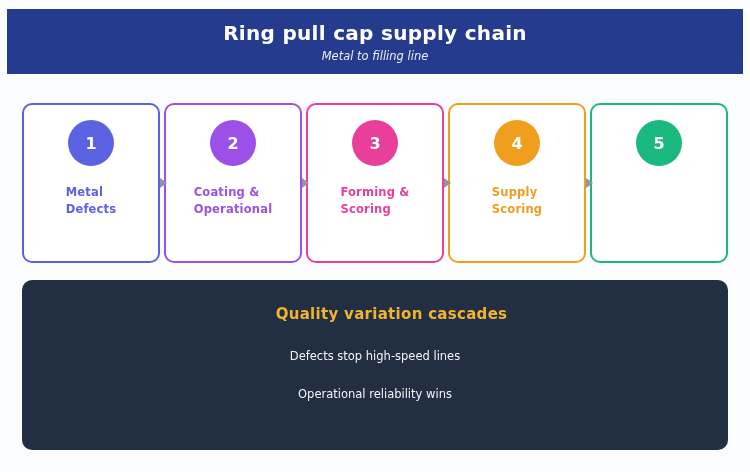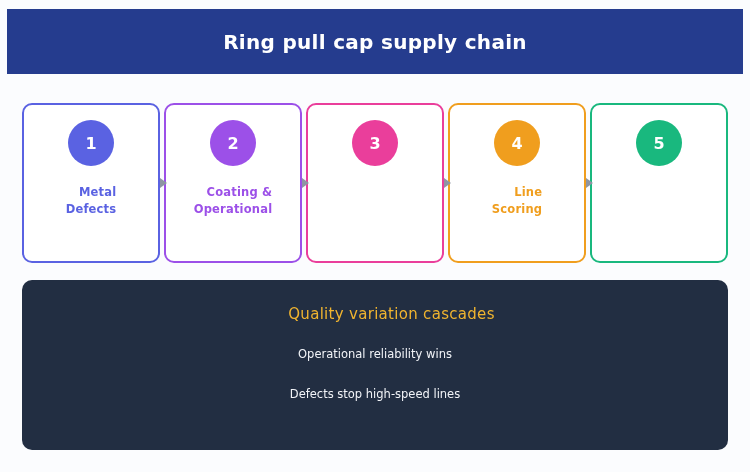--- a/index.html
+++ b/index.html
@@ -64,21 +64,21 @@
     background: var(--c, #888);
     color: #ffffff;
     font-size: 16px;
     font-weight: 700;
     display: flex;
     align-items: center;
     justify-content: center;
   }
   .stage-label {
     margin-top: 18px;
-    text-align: right;
+    text-align: left;
     font-size: 11.5px;
     font-weight: 700;
     line-height: 1.45;
     color: var(--c, #444);
     letter-spacing: 0.2px;
   }
   .stage-label span { display: block; }
   .flow-arrow {
     position: absolute;
     right: -9px;
@@ -98,36 +98,37 @@
     height: 170px;
     background: var(--panel_bg, #222e42);
     border-radius: 10px;
     text-align: center;
     box-sizing: border-box;
     padding-top: 25px;
   }
   .callout .callout-title {
     color: var(--accent_gold, #f0b42f);
     font-size: 15px;
-    font-weight: 400;
+    font-weight: 700;
     letter-spacing: 0.3px;
     padding-left: 33px;
   }
   .callout .point {
     color: #f2f4f8;
     font-size: 11.5px;
   }
   .callout .point-1 { margin-top: 26px; }
   .callout .point-2 { margin-top: 24px; }
 </style>
 </head>
 <body>
 
 <div class="header">
   <div class="title">Ring pull cap supply chain</div>
+  <div class="subtitle">Metal to filling line</div>
 </div>
 
 <div class="stages">
 
   <div class="stage-card" style="--c: #5a62e2;">
     <div class="stage-circle">1</div>
     <div class="stage-label">
       <span>Metal</span>
       <span>Defects</span>
     </div>
@@ -138,35 +139,39 @@
     <div class="stage-circle">2</div>
     <div class="stage-label">
       <span>Coating &amp;</span>
       <span>Operational</span>
     </div>
     <span class="flow-arrow"></span>
   </div>
 
   <div class="stage-card" style="--c: #ea3e9b;">
     <div class="stage-circle">3</div>
+    <div class="stage-label">
+      <span>Forming &amp;</span>
+      <span>Scoring</span>
+    </div>
     <span class="flow-arrow"></span>
   </div>
 
   <div class="stage-card" style="--c: #f09e1e;">
     <div class="stage-circle">4</div>
     <div class="stage-label">
-      <span>Line</span>
+      <span>Supply</span>
       <span>Scoring</span>
     </div>
     <span class="flow-arrow"></span>
   </div>
 
   <div class="stage-card" style="--c: #19b87e;">
     <div class="stage-circle">5</div>
   </div>
 
 </div>
 
 <div class="callout">
   <div class="callout-title">Quality variation cascades</div>
+  <div class="point point-1">Defects stop high-speed lines</div>
   <div class="point point-2">Operational reliability wins</div>
-  <div class="point point-1">Defects stop high-speed lines</div>
 </div>
 
 </body></html>

